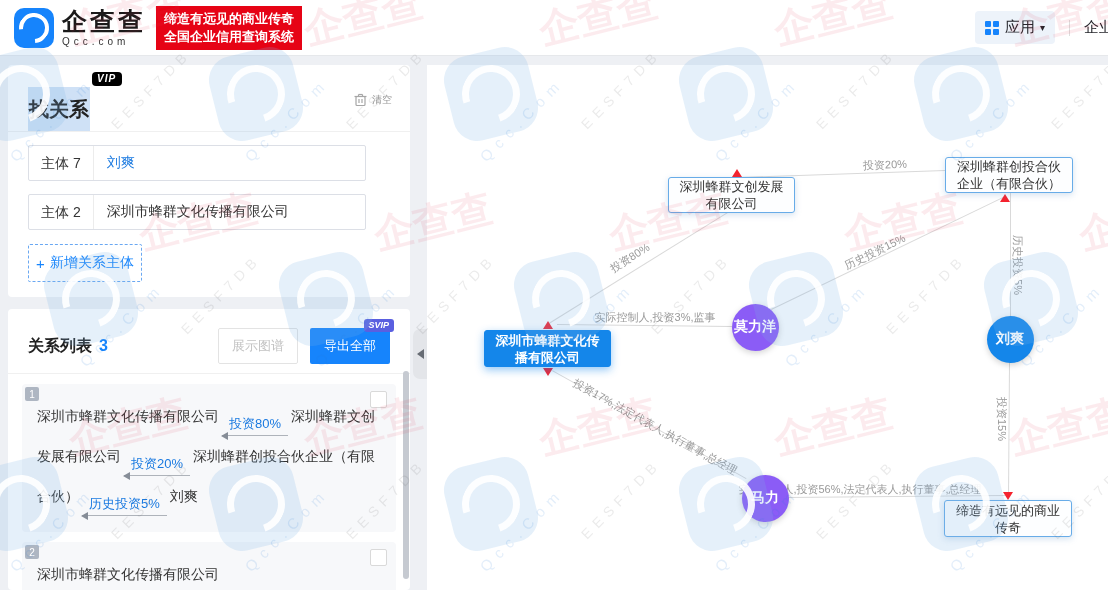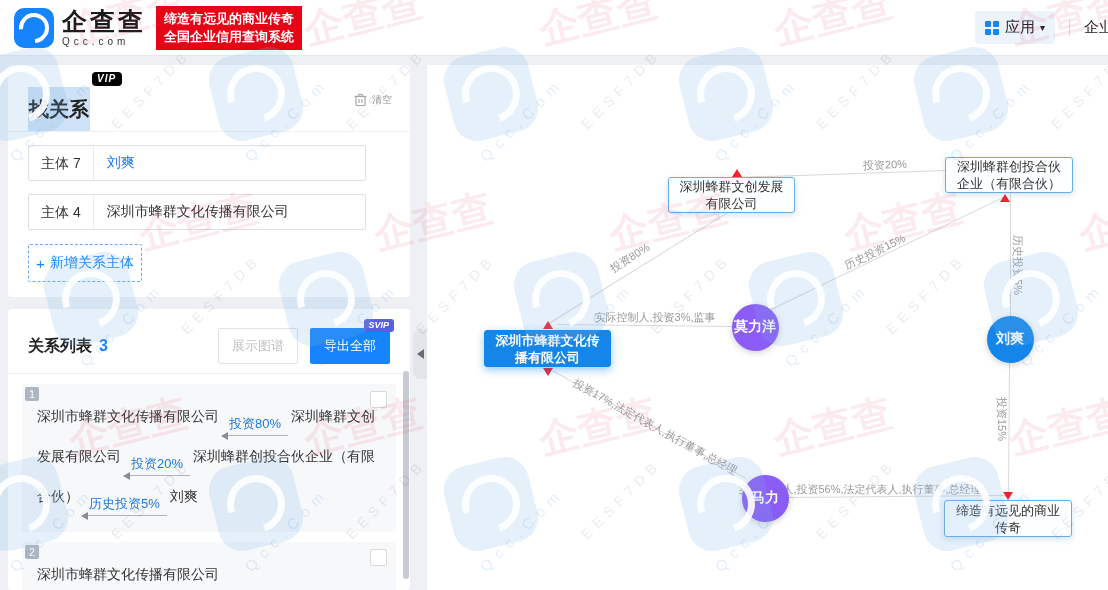--- a/index.html
+++ b/index.html
@@ -186,21 +186,21 @@
       <span>清空</span>
     </span>
   </div>
   <div class="finder-divider"></div>
 
   <div class="subject-row">
     <span class="subject-label">主体 7</span>
     <span class="subject-value link">刘爽</span>
   </div>
   <div class="subject-row">
-    <span class="subject-label">主体 4</span>
+    <span class="subject-label">主体 2</span>
     <span class="subject-value plain">深圳市蜂群文化传播有限公司</span>
   </div>
 
   <div class="btn-row">
     <div class="add-btn">
       <span class="plus">+</span>
       <span>新增关系主体</span>
     </div>
   </div>
 </div>

